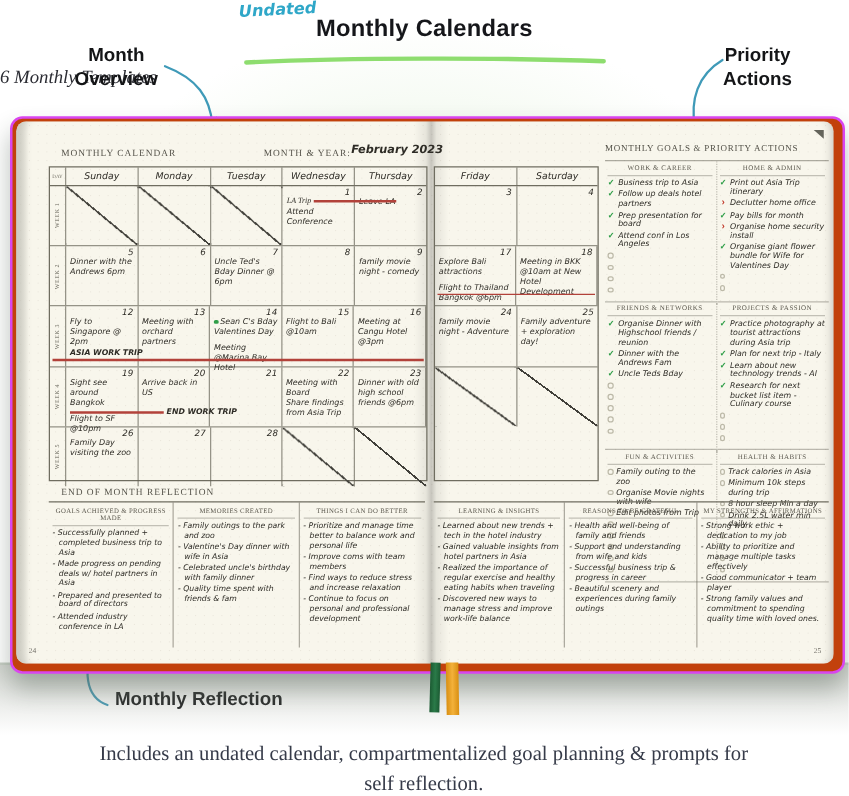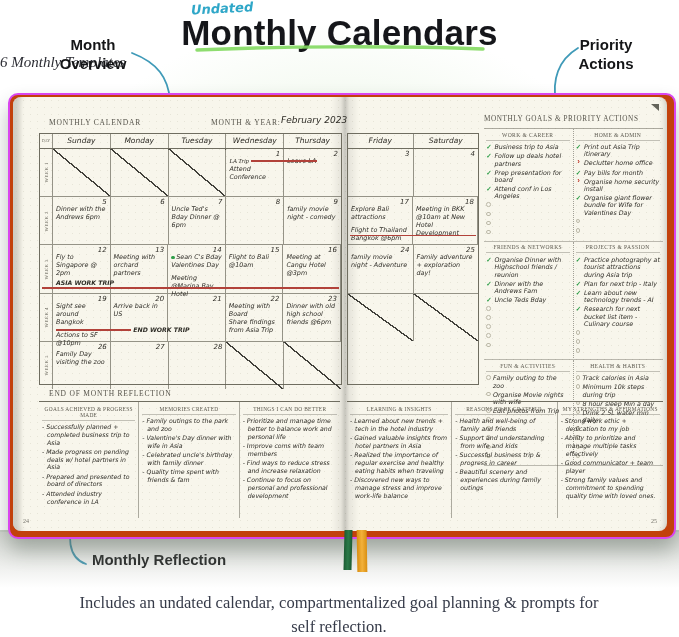--- a/index.html
+++ b/index.html
@@ -1,21 +1,21 @@
 <!DOCTYPE html>
 <html style="--accent-green: #82d95f; --script-blue: #2fa7c8; --check-green: #2f9e48; --flag-red: #b2423a; --arrow-blue: #3f9ab8; --ribbon-green: #1c5b33; --ribbon-gold: #f3b13a;"><head>
 <meta charset="utf-8">
 <style>
   html,body{margin:0;padding:0;background:#fff;width:679px;height:637px;overflow:hidden;}
   .canvas{position:relative;width:679px;height:637px;background:#fff;font-family:"Liberation Sans",sans-serif;}
   .glow{position:absolute;inset:0;background:radial-gradient(ellipse 58% 46% at 50% 36%, #e3f2dc 0%, rgba(227,242,220,0) 72%);}
   
   .t-script{position:absolute;left:191px;top:1px;font-family:"DejaVu Sans",sans-serif;font-style:italic;font-weight:700;
     font-size:13px;color:var(--script-blue,#2fa7c8);transform:rotate(-3deg);}
-  .t-main{position:absolute;left:0;right:0;top:13px;text-align:center;font-size:35px;font-weight:700;color:#15161a;letter-spacing:.2px;}
+  .t-main{position:absolute;left:0;right:0;top:13px;text-align:center;font-size:19px;font-weight:700;color:#15161a;letter-spacing:.2px;}
   .t-underline{position:absolute;left:195px;top:44px;}
   .t-sub{position:absolute;left:0;right:0;top:54px;text-align:left;font-family:"Liberation Serif",serif;
     font-style:italic;font-size:15px;color:#2b2c33;}
   .callout{position:absolute;font-size:15px;font-weight:700;color:#141517;text-align:center;line-height:1.25;}
   .co-mo{left:43px;top:36px;width:100px;}
   .co-pa{left:556px;top:36px;width:100px;}
   .co-mr{left:84px;top:551px;width:150px;}
   .arr{position:absolute;overflow:visible;}
   
   .table-edge{position:absolute;left:0;right:0;top:530px;height:2px;opacity:.55;
@@ -35,21 +35,21 @@
   .curl{position:absolute;top:7px;right:8px;width:0;height:0;border-top:7px solid #4a4a42;border-left:8px solid transparent;opacity:.85;}
   .ribbon{position:absolute;z-index:1;}
   .rib-g{left:334px;bottom:-33px;width:8px;height:40px;transform:rotate(1.5deg);
     background:linear-gradient(90deg,var(--ribbon-green,#1c5b33),#2a7a48,var(--ribbon-green,#1c5b33));}
   .rib-y{left:347px;bottom:-35px;width:10px;height:42px;transform:rotate(-1deg);
     background:linear-gradient(90deg,#d98f12,var(--ribbon-gold,#f3b13a),#d98f12);}
   
   .scaps{font-family:"Liberation Serif",serif;color:#55534a;letter-spacing:.8px;}
   .cal-label{position:absolute;left:36px;top:21px;font-size:7.5px;}
   .my-label{position:absolute;left:198px;top:21px;font-size:7.5px;}
-  .my-value{position:absolute;left:268px;top:18px;font-size:9px;}
+  .my-value{position:absolute;left:268px;top:18px;font-size:9px;font-weight:bold;}
   .hw{font-family:"DejaVu Sans",sans-serif;font-style:italic;color:#2e2c26;}
   
   .grid{position:absolute;border:1px solid #6f6d60;}
   .grid-left{left:26px;top:36px;width:301px;height:250px;}
   .grid-right{left:334px;top:36px;width:130px;height:250px;}
   .ghead{display:flex;height:14px;border-bottom:1px solid #6f6d60;}
   .dh{flex:1;border-right:1px solid rgba(95,93,82,.65);text-align:center;font-size:7.5px;line-height:14px;}
   .dh:last-child{border-right:none;}
   .grow{display:flex;height:47.2px;border-bottom:1px solid rgba(95,93,82,.65);position:relative;}
   .grow:last-child{border-bottom:none;}
@@ -229,21 +229,21 @@
             <div class="tline"></div>
             <div class="tlab hw" style="left: 16px; bottom: 7px;">ASIA WORK TRIP</div>
           </div>
           <div class="grow">
             <div class="wlab">
               <span class="wtxt">WEEK 4</span>
             </div>
             <div class="cell">
               <span class="date hw">19</span>
               <div class="cline hw"><span>Sight see around Bangkok</span></div>
-              <div class="cline hw gap"><span>Actions to SF @10pm</span></div>
+              <div class="cline hw gap"><span>Flight to SF @10pm</span></div>
             </div>
             <div class="cell">
               <span class="date hw">20</span>
               <div class="cline hw"><span>Arrive back in US</span></div>
             </div>
             <div class="cell">
               <span class="date hw">21</span>
             </div>
             <div class="cell">
               <span class="date hw">22</span>

